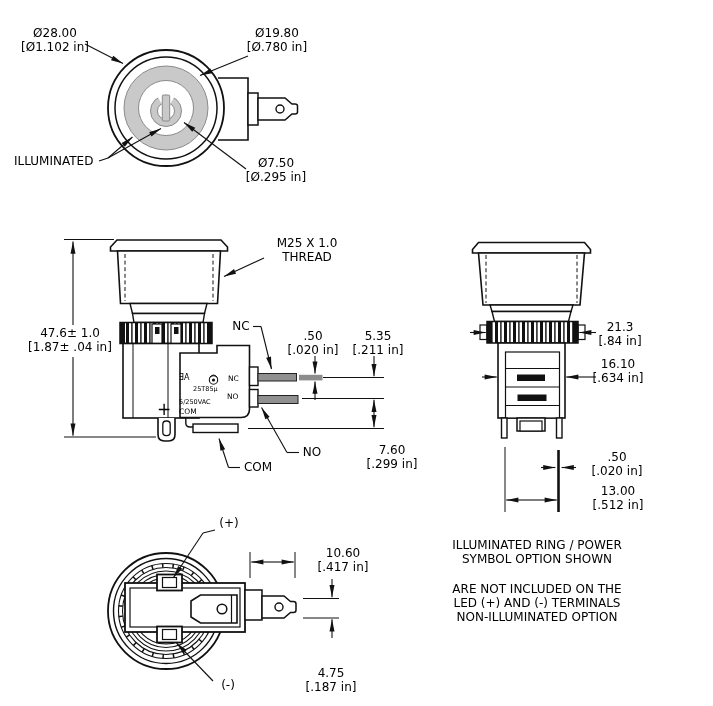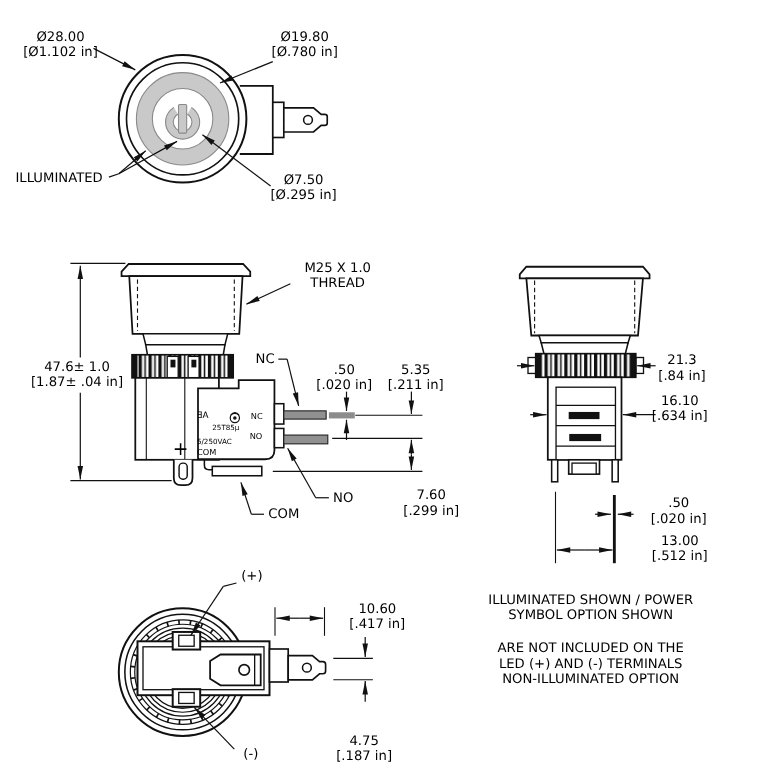--- a/index.html
+++ b/index.html
@@ -281,21 +281,21 @@
 
 <span class="mk" style="left:179px;top:374px;font-size:8px;">ƎA</span>
 <span class="mk" style="left:228px;top:375px;font-size:7.5px;">NC</span>
 <span class="mk" style="left:193px;top:386px;font-size:6.5px;">25T85µ</span>
 <span class="mk" style="left:227px;top:393px;font-size:7.5px;">NO</span>
 <span class="mk" style="left:179px;top:399px;font-size:6.5px;">5/250VAC</span>
 <span class="mk" style="left:179px;top:408px;font-size:7.5px;">COM</span>
 <span class="mk" style="left:157px;top:401px;font-size:17px;">+</span>
 
 <div class="note" style="left:537px;top:538px;">
-  <span>ILLUMINATED SHOWN / POWER</span>
+  <span>ILLUMINATED RING / POWER</span>
   <span>SYMBOL OPTION SHOWN</span>
 </div>
 <div class="note" style="left:537px;top:582px;">
   <span>ARE NOT INCLUDED ON THE</span>
   <span>LED (+) AND (-) TERMINALS</span>
   <span>NON-ILLUMINATED OPTION</span>
 </div>
 
 </div>
 

